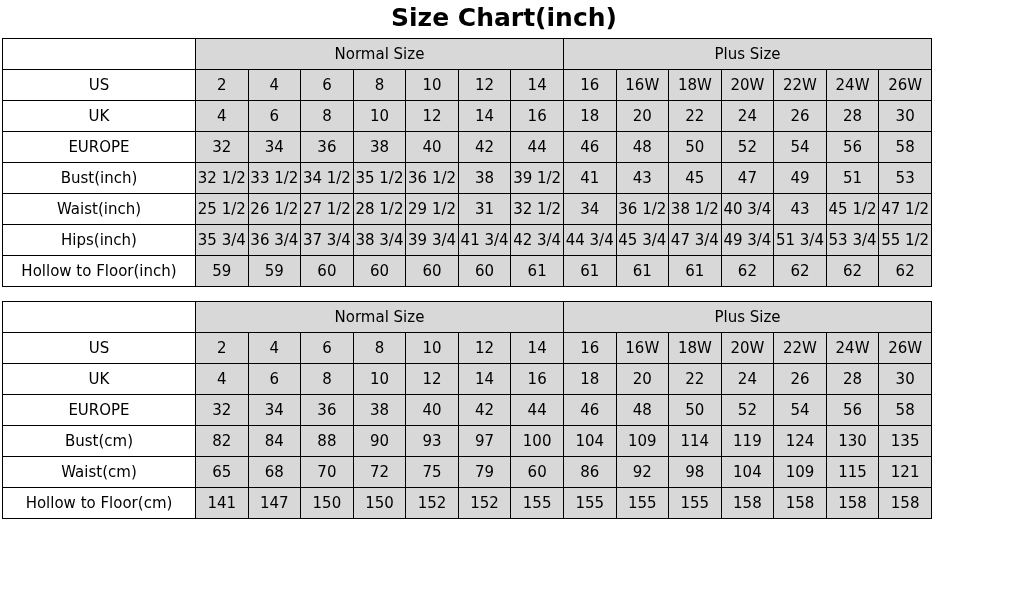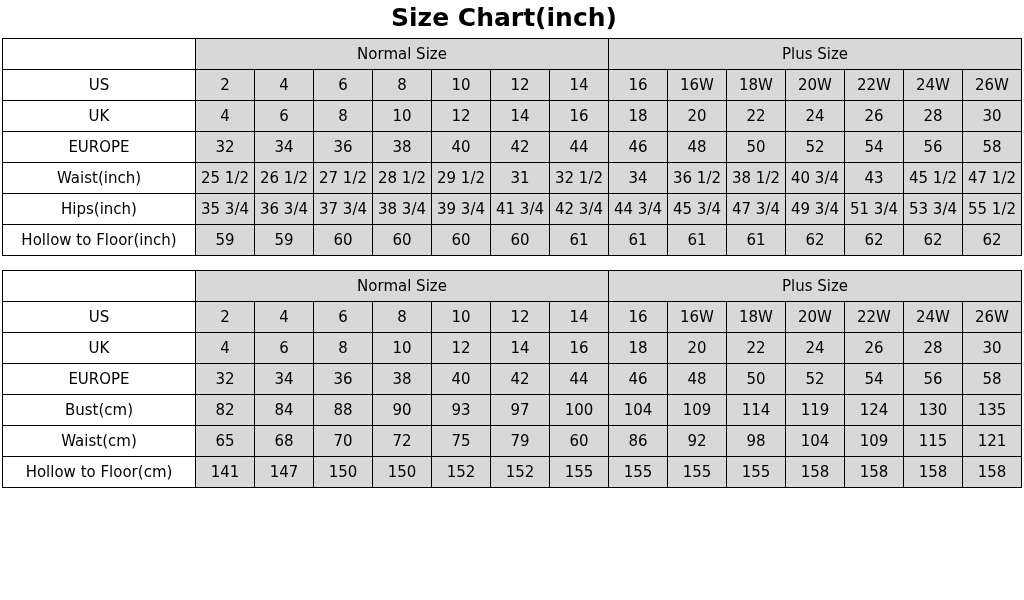--- a/index.html
+++ b/index.html
@@ -22,21 +22,21 @@
     text-align: center;
     font-weight: bold;
     font-size: 25px;
     letter-spacing: 0px;
     padding: 4px 16px 6px 0;
     line-height: 1.1;
   }
   table.size-table {
     border-collapse: collapse;
     table-layout: fixed;
-    width: 1020px;
+    width: 930px;
     margin: 0 2px;
     border: 1px solid #000;
   }
   table.size-table td,
   table.size-table th {
     border: 1px solid #000000;
     text-align: center;
     font-size: 15px;
     font-weight: normal;
     height: 30px;
@@ -127,20 +127,37 @@
           <td class="cell">44</td>
           <td class="cell plus">46</td>
           <td class="cell plus">48</td>
           <td class="cell plus">50</td>
           <td class="cell plus">52</td>
           <td class="cell plus">54</td>
           <td class="cell plus">56</td>
           <td class="cell plus">58</td>
         </tr>
         <tr>
+          <td class="row-label">Bust(inch)</td>
+          <td class="cell">32 1/2</td>
+          <td class="cell">33 1/2</td>
+          <td class="cell">34 1/2</td>
+          <td class="cell">35 1/2</td>
+          <td class="cell">36 1/2</td>
+          <td class="cell">38</td>
+          <td class="cell">39 1/2</td>
+          <td class="cell plus">41</td>
+          <td class="cell plus">43</td>
+          <td class="cell plus">45</td>
+          <td class="cell plus">47</td>
+          <td class="cell plus">49</td>
+          <td class="cell plus">51</td>
+          <td class="cell plus">53</td>
+        </tr>
+        <tr>
           <td class="row-label">Waist(inch)</td>
           <td class="cell">25 1/2</td>
           <td class="cell">26 1/2</td>
           <td class="cell">27 1/2</td>
           <td class="cell">28 1/2</td>
           <td class="cell">29 1/2</td>
           <td class="cell">31</td>
           <td class="cell">32 1/2</td>
           <td class="cell plus">34</td>
           <td class="cell plus">36 1/2</td>

